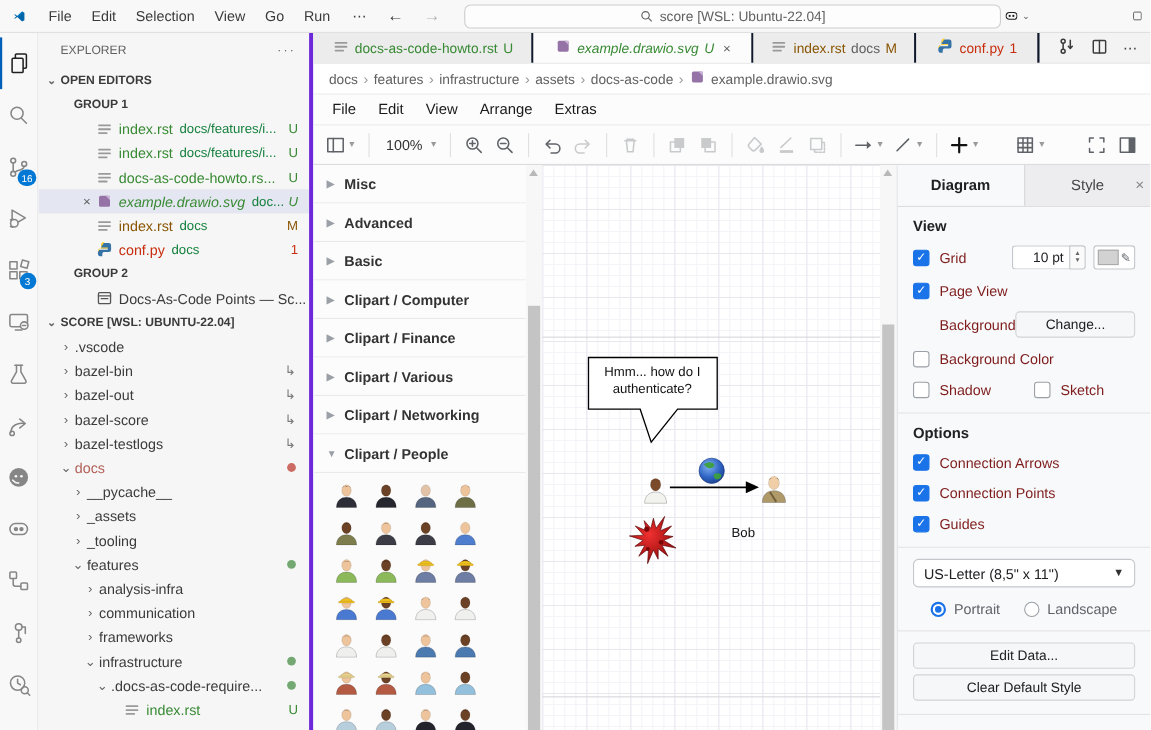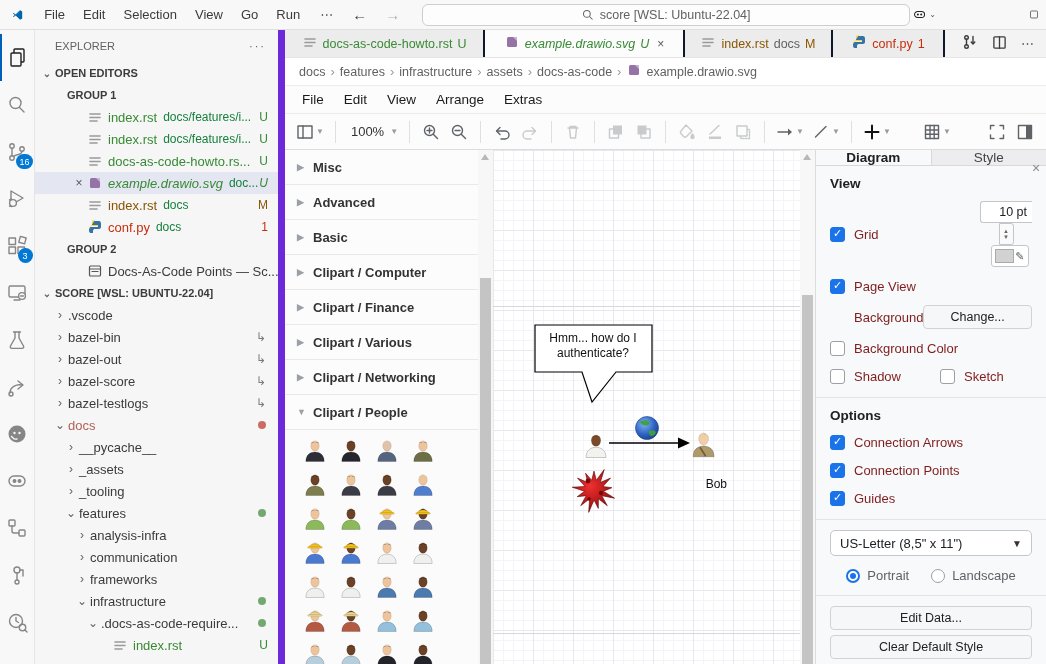--- a/index.html
+++ b/index.html
@@ -16,21 +16,21 @@
     justify-content:center; gap:6px; color:#616161; font-size:12.5px; }
   .main { display:flex; height:634px; }
   .activitybar { width:35px; background:#f8f8f8; border-right:1px solid #e5e5e5;
     display:flex; flex-direction:column; align-items:center; padding-top:4px; }
   .act-item { width:35px; height:47px; display:flex; align-items:center; justify-content:center;
     position:relative; color:#868686; }
   .act-item.active { color:#1f1f1f; border-left:2px solid #005fb8; }
   .act-badge { position:absolute; right:2px; bottom:6px; background:#0078d4; color:#fff;
     font-size:9px; min-width:15px; height:15px; border-radius:8px; display:flex;
     align-items:center; justify-content:center; padding:0 3px; }
-  .sidebar { width:250px; background:#f6f6f6; border-right:7px solid #6d28d9; overflow:hidden; }
+  .sidebar { width:250px; background:#f6f6f6; border-right:4px solid #6d28d9; overflow:hidden; }
   .sb-header { height:32px; display:flex; align-items:center; padding:0 12px 0 20px;
     font-size:11px; color:#616161; }
   .sb-header .dots { margin-left:auto; letter-spacing:2px; color:#616161; }
   .sec-header { height:22px; display:flex; align-items:center; font-weight:bold;
     font-size:11px; padding-left:4px; color:#3b3b3b; }
   .sec-header .chev { width:16px; text-align:center; font-size:10px; color:#646464; }
   .row { height:22px; display:flex; align-items:center; font-size:13px; white-space:nowrap; }
   .row.sel { background:#e4e6f1; }
   .row .close-x { width:16px; text-align:center; color:#5a5a5a; font-size:12px; }
   .row .fic { width:16px; height:16px; margin-right:5px; display:inline-flex;
@@ -86,39 +86,39 @@
   .canvas { flex:1; position:relative; background:#fff; overflow:hidden;
     background-image:
       linear-gradient(#e7e7ee 1px, transparent 1px),
       linear-gradient(90deg, #e7e7ee 1px, transparent 1px),
       linear-gradient(#f3f3f8 1px, transparent 1px),
       linear-gradient(90deg, #f3f3f8 1px, transparent 1px);
     background-size:40px 40px, 40px 40px, 10px 10px, 10px 10px; }
   .pageline { position:absolute; left:0; right:0; height:1px; background:#d7d7dc; }
   .callout-text { position:absolute; left:44px; top:181px; width:112px; text-align:center;
     font-size:12px; line-height:15px; color:#111; }
-  .bob-label { position:absolute; left:190px; top:327px; width:44px; text-align:right;
+  .bob-label { position:absolute; left:172px; top:327px; width:44px; text-align:left;
     font-size:12px; color:#111; }
   .canvas svg.diagram { position:absolute; left:0; top:0; }
   .fmt { width:231px; background:#f8f9fb; border-left:1px solid #dadce0; display:flex;
     flex-direction:column; font-size:13px; color:#3c4043; overflow:hidden; }
   .fmt-tabs { height:38px; display:flex; border-bottom:1px solid #d8d8d8; position:relative; }
   .fmt-tab { flex:1; display:flex; align-items:center; justify-content:center; font-size:13.5px; }
   .fmt-tab.active { font-weight:bold; color:#202124; background:#f8f9fb; }
   .fmt-tab.inactive { background:#ededef; border-left:1px solid #d8d8d8; color:#444; }
   .fmt-close { position:absolute; right:0px; top:10px; color:#8a8a8a; font-size:14px; width:14px; }
   .fmt-section { padding:10px 14px 12px 14px; border-bottom:1px solid #e4e4e6; }
   .fmt-h { font-weight:bold; color:#202124; margin-bottom:10px; font-size:13.5px; }
   .frow { display:flex; align-items:center; margin-bottom:10px; min-height:18px; }
   .frow:last-child { margin-bottom:0; }
   .cb { width:15px; height:15px; border-radius:3px; margin-right:9px; flex:0 0 15px;
     border:1px solid #9aa0a6; background:#fff; position:relative; }
   .cb.on { background:#1a73e8; border-color:#1a73e8; }
   .cb.on::after { content:"✓"; position:absolute; color:#fff; font-size:11px; left:2px; top:-1px; }
-  .spin-wrap { margin-left:auto; display:flex; align-items:center;flex-direction:column; }
+  .spin-wrap { margin-left:auto; display:flex; align-items:center; }
   .spin { width:52px; height:22px; border:1px solid #c3c7cb; border-right:none; background:#fff;
     border-radius:3px 0 0 3px; display:flex; align-items:center; justify-content:flex-end;
     padding-right:5px; font-size:12.5px; color:#202124; }
   .spin-arrows { width:15px; height:22px; border:1px solid #c3c7cb; background:#fafafa;
     border-radius:0 3px 3px 0; display:flex; flex-direction:column; align-items:center;
     justify-content:center; font-size:6px; color:#666; line-height:6px; }
   .swatchbox { width:38px; height:22px; border:1px solid #c3c7cb; background:#fff; border-radius:3px;
     margin-left:7px; display:flex; align-items:center; justify-content:space-between; padding:0 3px; }
   .swatch { width:19px; height:14px; background:#d2d2d2; border:1px solid #aaa; }
   .pencil { font-size:11px; color:#5f6368; }

